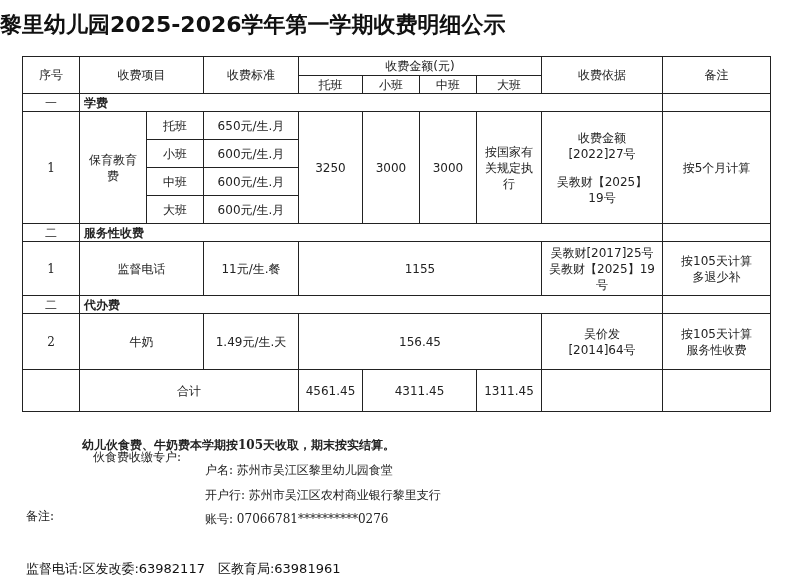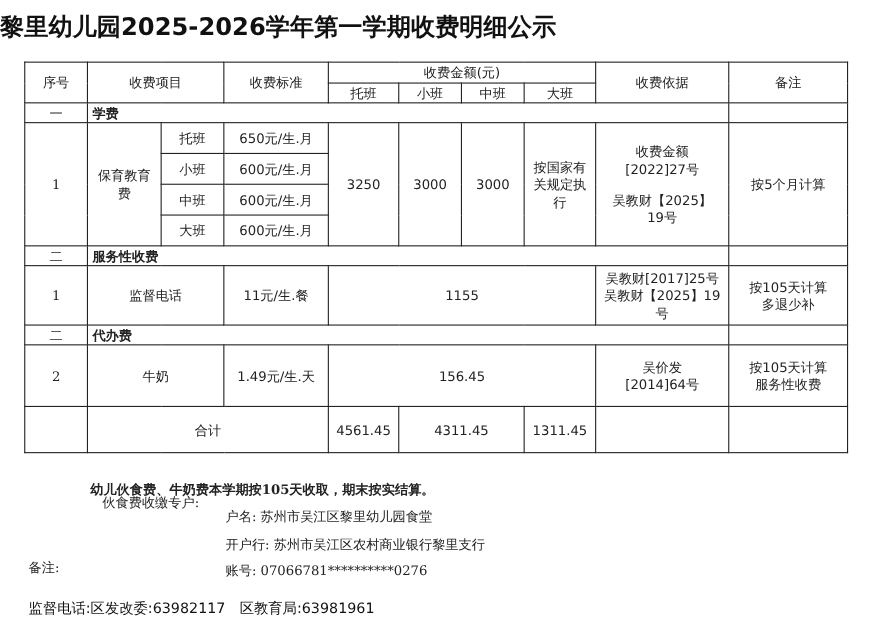--- a/index.html
+++ b/index.html
@@ -143,14 +143,14 @@
 
 <div class="notes">
   <div class="nline" style="left:26px; top:460px;margin-top:48px;">备注:</div>
   <div class="nline" style="left:82px; top:437px;font-weight:bold;">幼儿伙食费、牛奶费本学期按105天收取，期末按实结算。</div>
   <div class="nline" style="left:93px; top:449px;text-align:center;">伙食费收缴专户:</div>
   <div class="nline" style="left:205px; top:462px;">户名: 苏州市吴江区黎里幼儿园食堂</div>
   <div class="nline" style="left:205px; top:487px;">开户行: 苏州市吴江区农村商业银行黎里支行</div>
   <div class="nline" style="left:205px; top:511px;">账号: 07066781**********0276</div>
 </div>
 
-<div class="cline" style="left:26px; top:544px;">监督电话:区发改委:63982117　区教育局:63981961</div>
+<div class="cline" style="left:26px; top:560px;">监督电话:区发改委:63982117　区教育局:63981961</div>
 <div class="cline" style="left:26px; top:584px;">区市监局：12315</div>
 
 </body></html>

